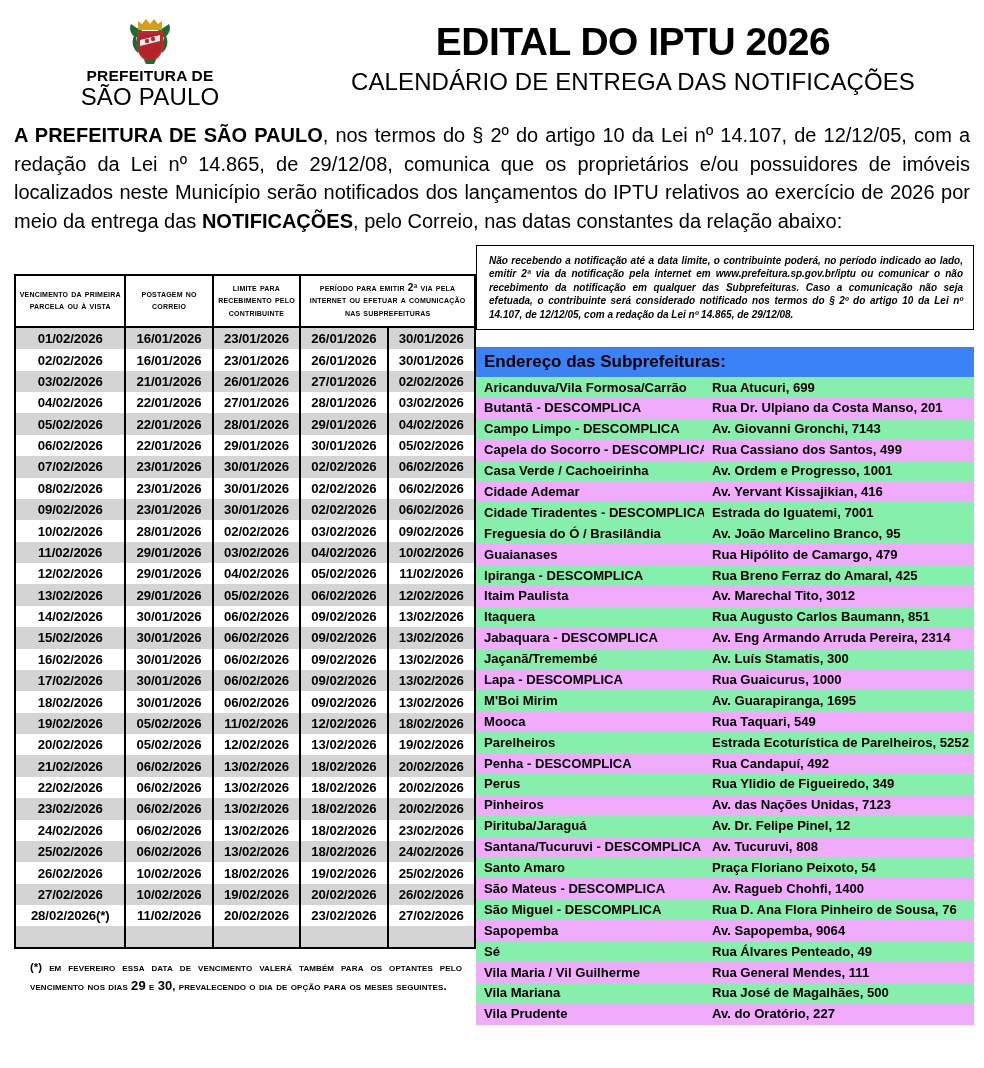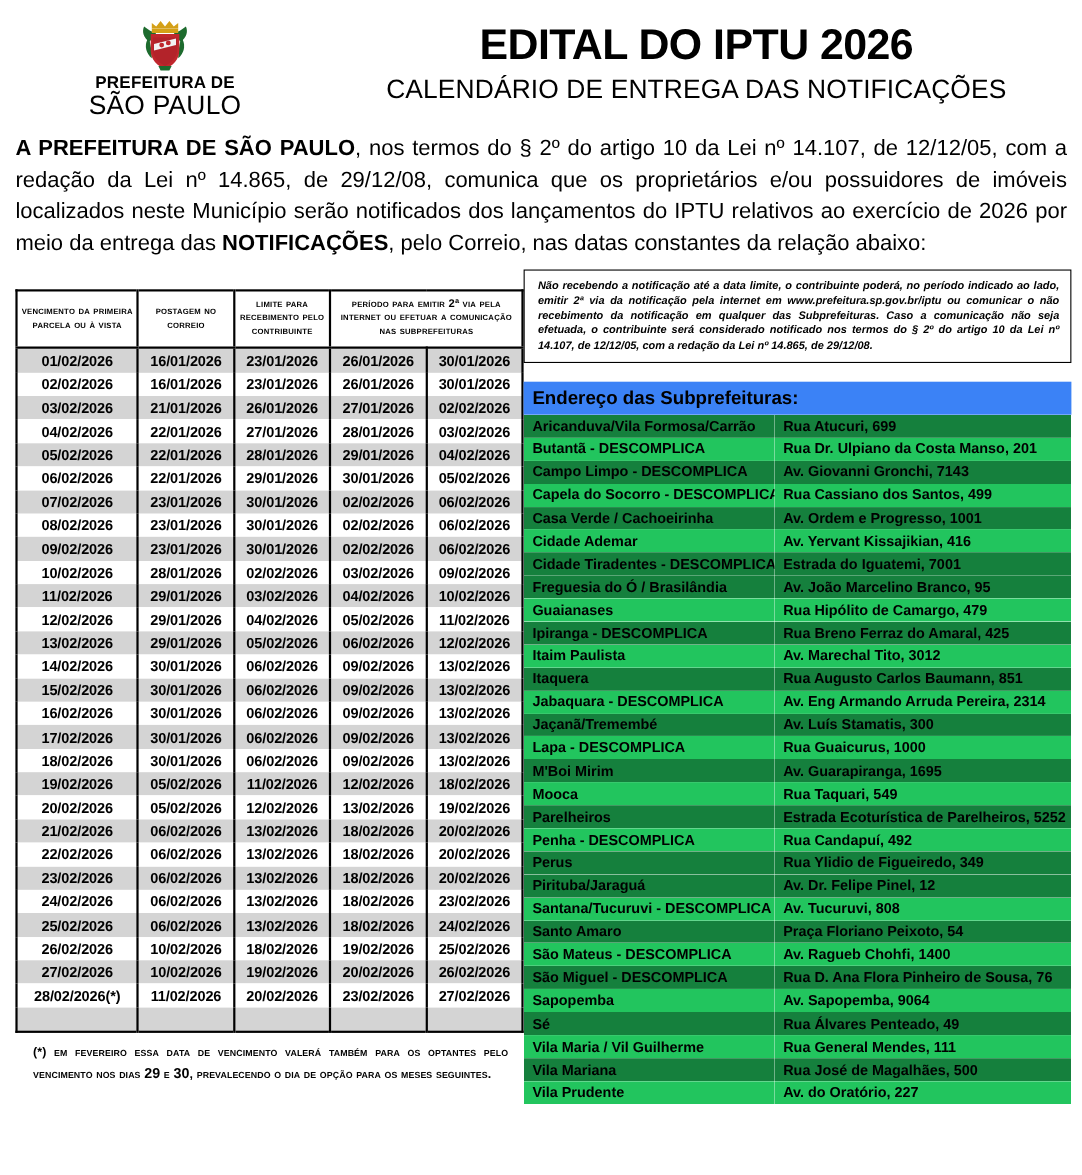--- a/index.html
+++ b/index.html
@@ -118,22 +118,22 @@
   .addr-wrap { margin-top: 17px; }
   table.addr { width: 100%; border-collapse: collapse; table-layout: fixed; }
   table.addr td {
     font-size: 13.1px; font-weight: bold;
     padding: 2.6px 0 2.6px 8px;
     line-height: 1.2;
     white-space: nowrap;
     overflow: hidden;
   }
   table.addr td.name { width: 228px; }
-  tr.ashade td { background: #15803d; }
-  tr.aplain td { background: #22c55e; }
+  tr.ashade td { background: #86efac; }
+  tr.aplain td { background: #f0abfc; }
 </style>
 </head>
 <body>
 
 <div class="page">
 
   <div class="header">
     <div class="brand">
       <svg class="crest" viewBox="0 0 52 50">
         <g>
@@ -464,20 +464,24 @@
                 <td class="address">Estrada Ecoturística de Parelheiros, 5252</td>
               </tr>
               <tr class="aplain">
                 <td class="name">Penha - DESCOMPLICA</td>
                 <td class="address">Rua Candapuí, 492</td>
               </tr>
               <tr class="ashade">
                 <td class="name">Perus</td>
                 <td class="address">Rua Ylidio de Figueiredo, 349</td>
               </tr>
+              <tr class="aplain">
+                <td class="name">Pinheiros</td>
+                <td class="address">Av. das Nações Unidas, 7123</td>
+              </tr>
               <tr class="ashade">
                 <td class="name">Pirituba/Jaraguá</td>
                 <td class="address">Av. Dr. Felipe Pinel, 12</td>
               </tr>
               <tr class="aplain">
                 <td class="name">Santana/Tucuruvi - DESCOMPLICA</td>
                 <td class="address">Av. Tucuruvi, 808</td>
               </tr>
               <tr class="ashade">
                 <td class="name">Santo Amaro</td>

